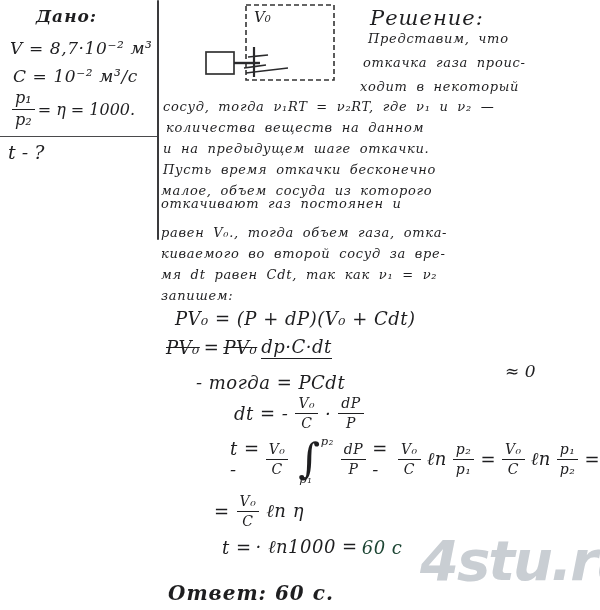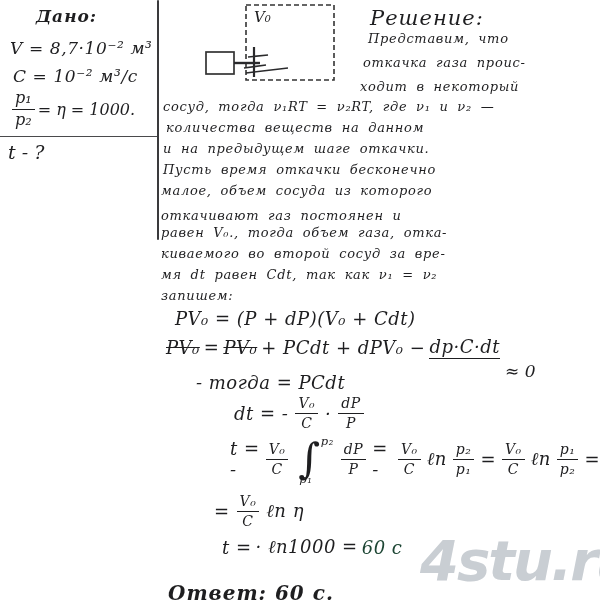--- a/index.html
+++ b/index.html
@@ -94,33 +94,32 @@
 
     <div class="abs sol-label">Решение:</div>
     <div class="abs sol-line" style="left:368px;top:31px;">Представим, что</div>
     <div class="abs sol-line" style="left:363px;top:55px;">откачка газа проис-</div>
     <div class="abs sol-line" style="left:360px;top:79px;">ходит в некоторый</div>
     <div class="abs sol-line" style="left:163px;top:99px;">сосуд, тогда ν₁RT = ν₂RT, где ν₁ и ν₂ —</div>
     <div class="abs sol-line" style="left:166px;top:120px;">количества веществ на данном</div>
     <div class="abs sol-line" style="left:163px;top:141px;">и на предыдущем шаге откачки.</div>
     <div class="abs sol-line" style="left:163px;top:162px;">Пусть время откачки бесконечно</div>
     <div class="abs sol-line" style="left:161px;top:183px;">малое, объем сосуда из которого</div>
-    <div class="abs sol-line" style="left:161px;top:208px;">откачивают газ постоянен и</div>
+    <div class="abs sol-line" style="left:161px;top:196px;">откачивают газ постоянен и</div>
     <div class="abs sol-line" style="left:161px;top:225px;">равен V₀., тогда объем газа, отка-</div>
     <div class="abs sol-line" style="left:161px;top:246px;">киваемого во второй сосуд за вре-</div>
     <div class="abs sol-line" style="left:161px;top:267px;">мя dt равен Cdt, так как ν₁ = ν₂</div>
     <div class="abs sol-line" style="left:161px;top:288px;">запишем:</div>
 
     <div class="eqrow" style="left:175px;top:308px;">PV₀ = (P + dP)(V₀ + Cdt)</div>
 
     <div class="eqrow" style="left:166px;top:336px;">
       <span class="struck">PV₀</span>
       <span>=</span>
       <span class="struck">PV₀</span>
-      <span>+ PCdt + dPV₀ −</span>
       <span class="cancelled">dp·C·dt</span>
     </div>
     <div class="abs approx">≈ 0</div>
 
     <div class="eqrow" style="left:196px;top:372px;">- тогда = PCdt</div>
 
     <div class="eqrow" style="left:222px;top:396px;margin-left:12px;">
       <span>dt = -</span>
       <span class="frac">
         <span class="num">V₀</span>

